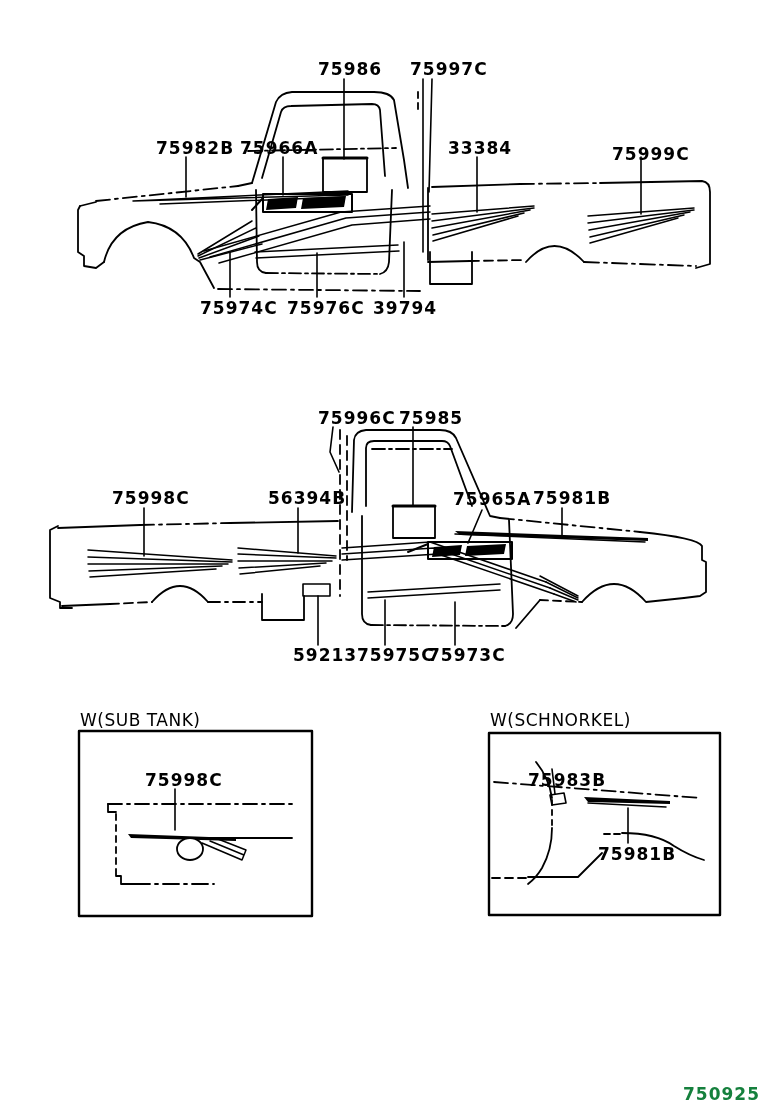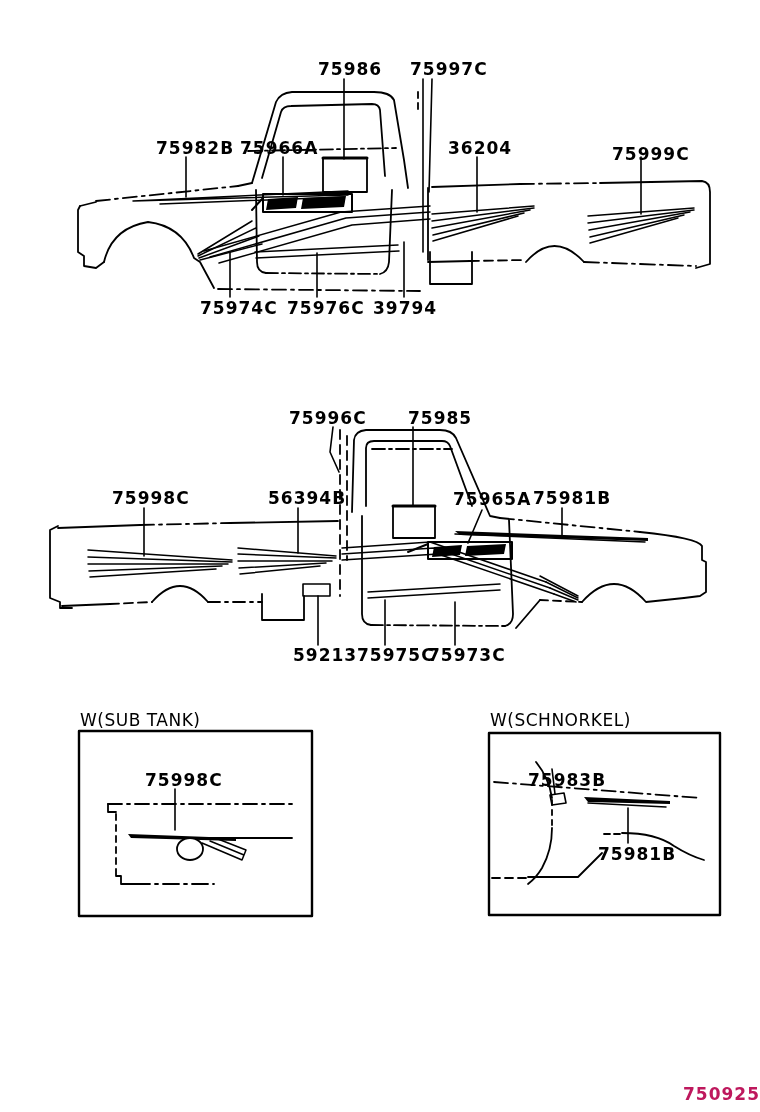--- a/index.html
+++ b/index.html
@@ -11,21 +11,21 @@
   .plabel{
     position:absolute;font-weight:700;font-size:17px;line-height:18px;
     letter-spacing:1px;color:#000;white-space:nowrap;
   }
   .inset-title{
     position:absolute;font-weight:400;font-size:17px;line-height:18px;
     letter-spacing:0.5px;color:#000;white-space:nowrap;text-align:center;
   }
   .pagecode{
     position:absolute;left:683px;top:1084px;font-weight:700;font-size:17px;
-    letter-spacing:1px;color:#be185d;white-space:nowrap;
+    letter-spacing:1px;color:#15803d;white-space:nowrap;
   }
 </style>
 </head>
 <body>
 
 <div id="stage">
 
   <svg id="art" width="760" height="1112" viewBox="0 0 760 1112" fill="none" stroke="#000" stroke-width="1.8" stroke-linecap="round" stroke-linejoin="round">
 
     <g>
@@ -240,28 +240,28 @@
       <path d="M 528 877 L 578 877 L 602 853"></path>
       <path d="M 552 769 L 555 794" stroke-width="1.6"></path>
       <path d="M 628 843 L 628 808" stroke-width="1.6"></path>
     </g>
   </svg>
 
   <div class="plabel" style="left:318px;top:60px">75986</div>
   <div class="plabel" style="left:410px;top:60px">75997C</div>
   <div class="plabel" style="left:156px;top:139px">75982B</div>
   <div class="plabel" style="left:240px;top:139px">75966A</div>
-  <div class="plabel" style="left:448px;top:139px">36204</div>
+  <div class="plabel" style="left:448px;top:139px">33384</div>
   <div class="plabel" style="left:612px;top:145px">75999C</div>
   <div class="plabel" style="left:200px;top:299px">75974C</div>
   <div class="plabel" style="left:287px;top:299px">75976C</div>
   <div class="plabel" style="left:373px;top:299px">39794</div>
 
-  <div class="plabel" style="left:289px;top:409px">75996C</div>
-  <div class="plabel" style="left:408px;top:409px">75985</div>
+  <div class="plabel" style="left:318px;top:409px">75996C</div>
+  <div class="plabel" style="left:399px;top:409px">75985</div>
   <div class="plabel" style="left:112px;top:489px">75998C</div>
   <div class="plabel" style="left:268px;top:489px">56394B</div>
   <div class="plabel" style="left:453px;top:490px">75965A</div>
   <div class="plabel" style="left:533px;top:489px">75981B</div>
   <div class="plabel" style="left:293px;top:646px">59213</div>
   <div class="plabel" style="left:357px;top:646px">75975C</div>
   <div class="plabel" style="left:428px;top:646px">75973C</div>
 
   <div class="inset-title" style="left:80px;top:711px">W(SUB TANK)</div>
   <div class="plabel" style="left:145px;top:771px">75998C</div>

